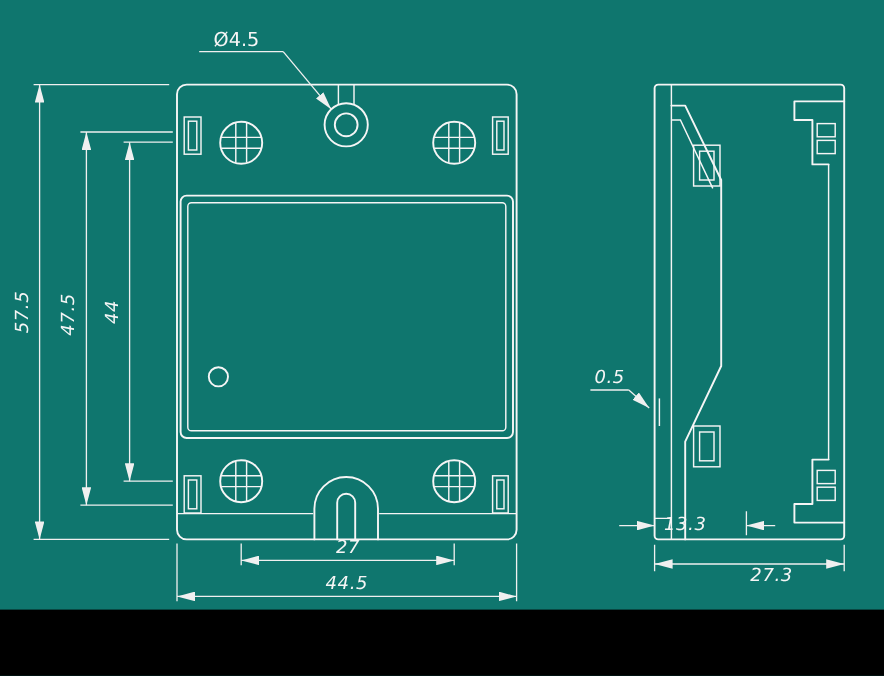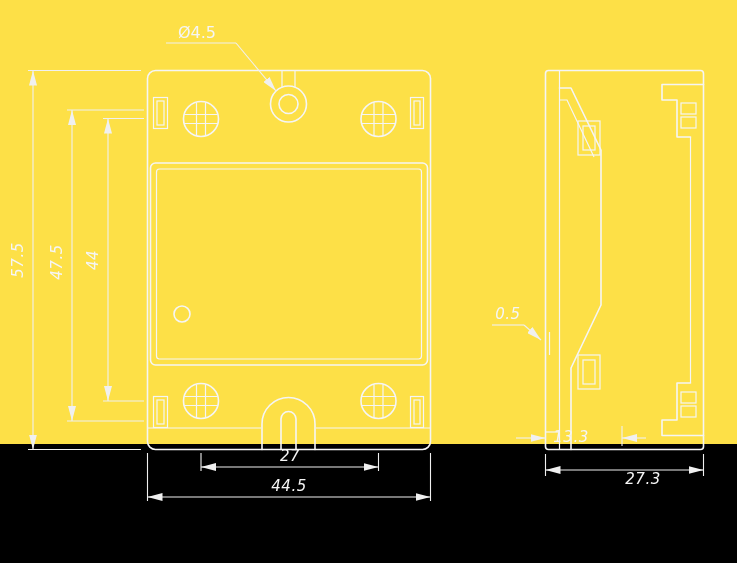--- a/index.html
+++ b/index.html
@@ -7,22 +7,22 @@
     padding: 0;
     background: #000000;
     width: 737px;
     height: 563px;
     overflow: hidden;
     font-family: "DejaVu Sans", sans-serif;
   }
   .stage {
     position: relative;
     width: 737px;
-    height: 444px;
-    background: #fde047;
+    height: 508px;
+    background: #0f766e;
   }
   svg { display: block; }
   .obj  { stroke: #f5f5f5; stroke-width: 1.6; fill: none; stroke-linejoin: round; stroke-linecap: round; }
   .thin { stroke: #f5f5f5; stroke-width: 1.2; fill: none; }
   .dim  { stroke: #f0f0f0; stroke-width: 1.1; fill: none; }
   .dimtxt {
     fill: #f5f5f5;
     font-family: "DejaVu Sans", sans-serif;
     font-size: 15px;
     font-style: italic;

